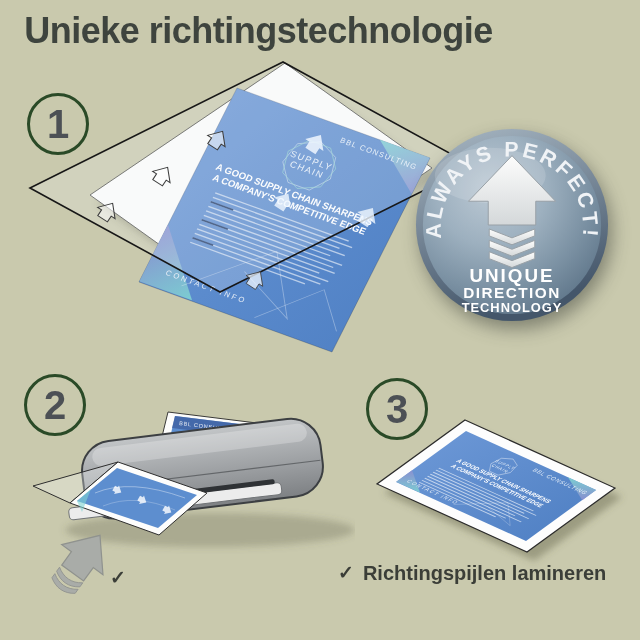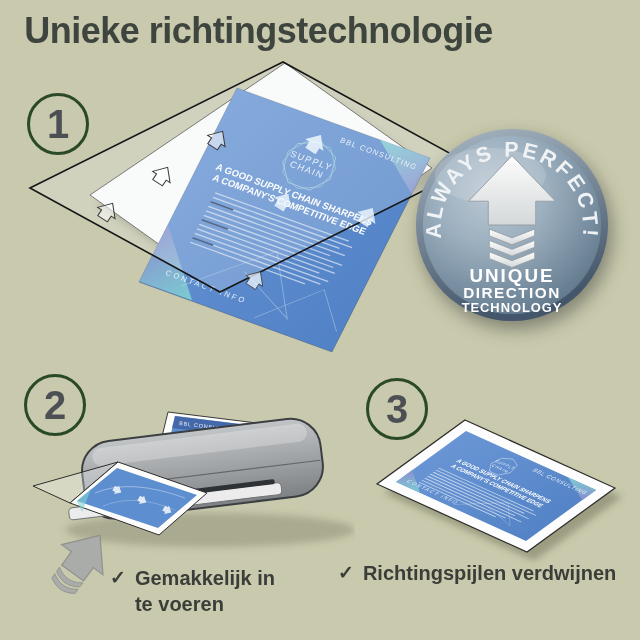--- a/index.html
+++ b/index.html
@@ -245,26 +245,22 @@
             <line x1="16" y1="66" x2="100" y2="66"></line>
         </g>
         <polyline points="60,72 95,48 118,68 85,60" fill="none" stroke="rgba(255,255,255,0.3)" stroke-width="0.6"></polyline>
         <text x="7" y="71" font-size="5" letter-spacing="1.5" fill="#e6edf6">CONTACT INFO</text>
       </g>
     </g>
   </svg>
 
   <div class="check-item" id="check1">
     <span class="check-glyph">✓</span>
-    <span>
-      <span>Gemakkelijk in</span><br>
-      <span>te voeren</span>
-    </span>
   </div>
 
   <div class="check-item" id="check2">
     <span class="check-glyph">✓</span>
     <span>
-      <span>Richtingspijlen verdwijnen</span><br>
+      <span>Richtingspijlen lamineren</span><br>
     </span>
   </div>
 
 </div>
 
 </body></html>

